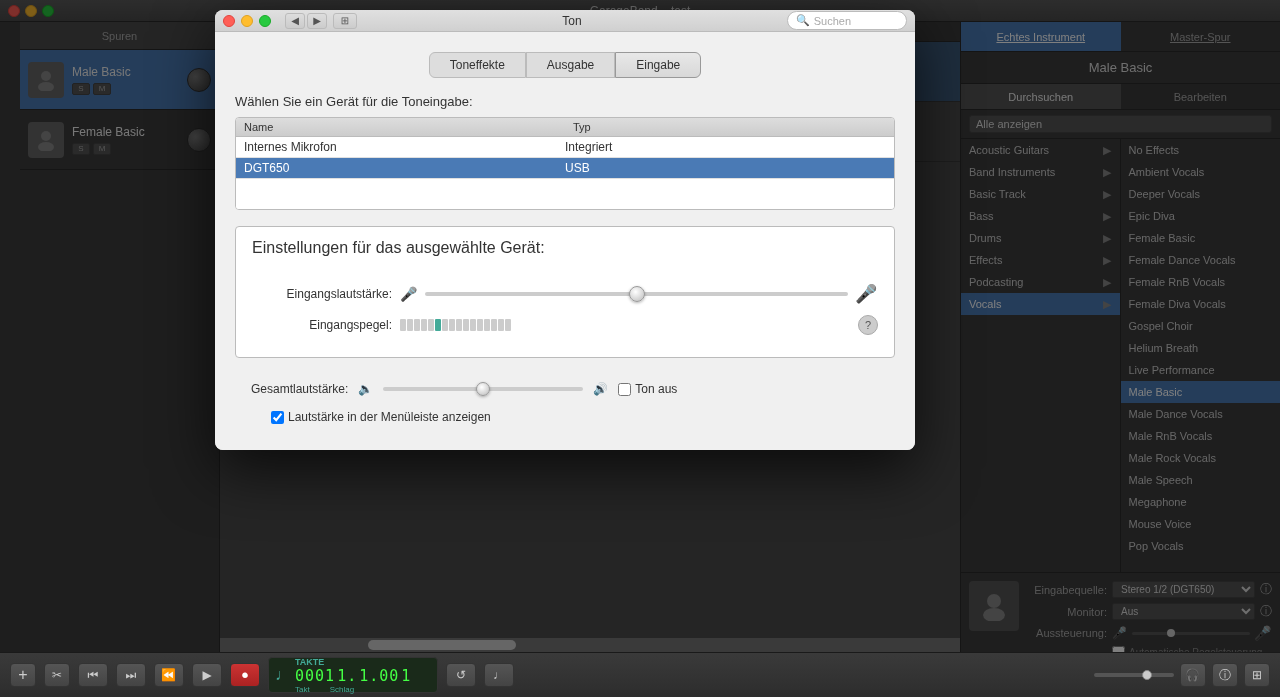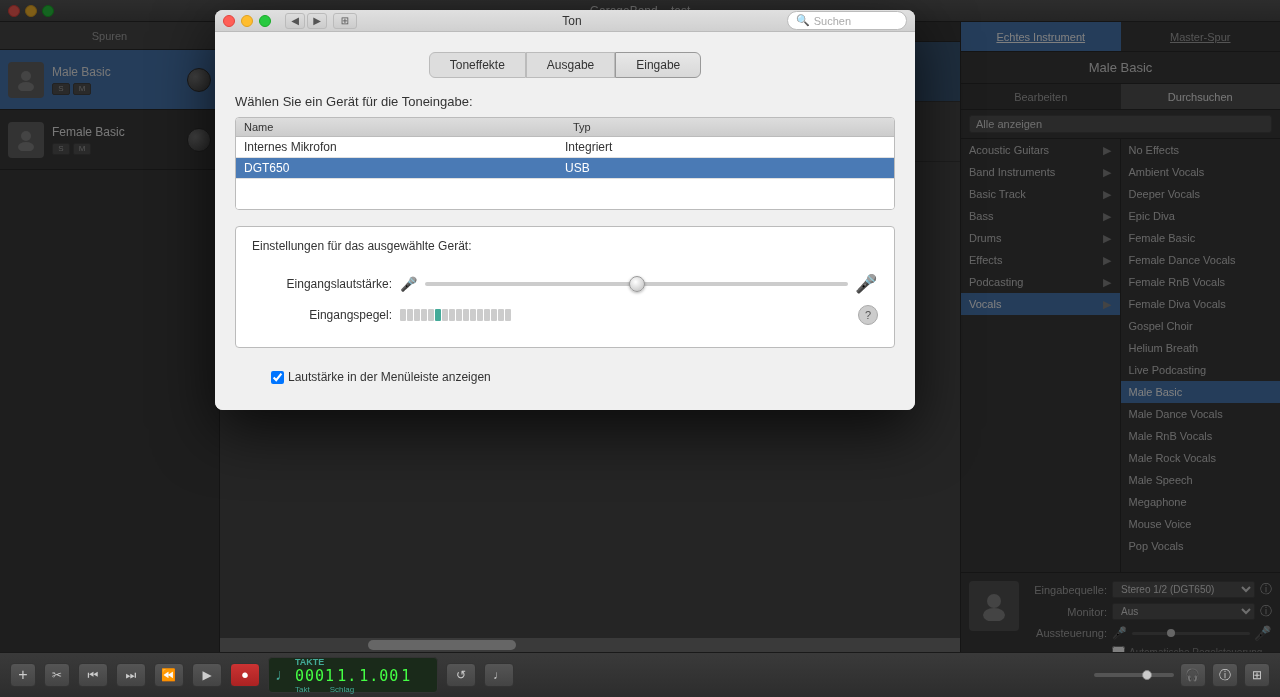--- a/index.html
+++ b/index.html
@@ -45,20 +45,21 @@
       display: flex;
     }
 
     
     .tracks-sidebar {
       width: 220px;
       background: #3d3d3d;
       display: flex;
       flex-direction: column;
       border-right: 1px solid #2a2a2a;
+      padding-left: 20px;
     }
     .tracks-header {
       height: 28px;
       background: #4a4a4a;
       border-bottom: 1px solid #2a2a2a;
       display: flex;
       align-items: center;
       justify-content: center;
       color: #aaa;
       font-size: 11px;
@@ -453,23 +454,23 @@
 
     
     .settings-section {
       background: white;
       border: 1px solid #bbb;
       border-radius: 4px;
       padding: 12px 16px;
       margin-bottom: 16px;
     }
     .settings-label {
-      font-size: 12px;
+      font-size: 16px;
       color: #333;
-      margin-bottom: 20px;
+      margin-bottom: 26px;
     }
     .setting-row {
       display: flex;
       align-items: center;
       margin-bottom: 10px;
       gap: 8px;
     }
     .setting-row label {
       width: 140px;
       text-align: right;
@@ -738,25 +739,25 @@
         <span>Echtes Instrument</span>
       </div>
       <div class="right-tab">
         <span>Master-Spur</span>
       </div>
     </div>
 
     <div class="instrument-name">Male Basic</div>
 
     <div class="browse-edit-tabs">
+      <div class="browse-tab active">
+        <span>Durchsuchen</span>
+      </div>
       <div class="browse-tab">
         <span>Bearbeiten</span>
-      </div>
-      <div class="browse-tab active">
-        <span>Durchsuchen</span>
       </div>
     </div>
 
     <div class="filter-bar">
       <select class="filter-select">
         <option>Alle anzeigen</option>
       </select>
     </div>
 
     <div class="instrument-list">
@@ -819,21 +820,21 @@
         <div class="list-item">
             <span>Female Diva Vocals</span>
           </div>
         <div class="list-item">
             <span>Gospel Choir</span>
           </div>
         <div class="list-item">
             <span>Helium Breath</span>
           </div>
         <div class="list-item">
-            <span>Live Podcasting</span>
+            <span>Live Performance</span>
           </div>
         <div class="list-item selected">
             <span>Male Basic</span>
           </div>
         <div class="list-item">
             <span>Male Dance Vocals</span>
           </div>
         <div class="list-item">
             <span>Male RnB Vocals</span>
           </div>
@@ -982,20 +983,32 @@
             <div class="level-bar"></div>
             <div class="level-bar"></div>
             <div class="level-bar"></div>
             <div class="level-bar"></div>
             <div class="level-bar"></div>
           </div>
           <div class="help-btn">?</div>
         </div>
       </div>
 
+      <div class="global-volume-section">
+        <span class="vol-label">Gesamtlautstärke:</span>
+        <span class="vol-icon">🔈</span>
+        <div class="vol-slider">
+          <div class="vol-thumb"></div>
+        </div>
+        <span class="vol-icon">🔊</span>
+        <div class="mute-check">
+          <input type="checkbox" style="">
+          <span>Ton aus</span>
+        </div>
+      </div>
       <div style="padding: 6px 16px; background: #f0f0f0;">
         <div class="checkbox-show-vol">
           <input type="checkbox" checked="" style="">
           <span>Lautstärke in der Menüleiste anzeigen</span>
         </div>
       </div>
     </div>
   </div>
 </div>
 

